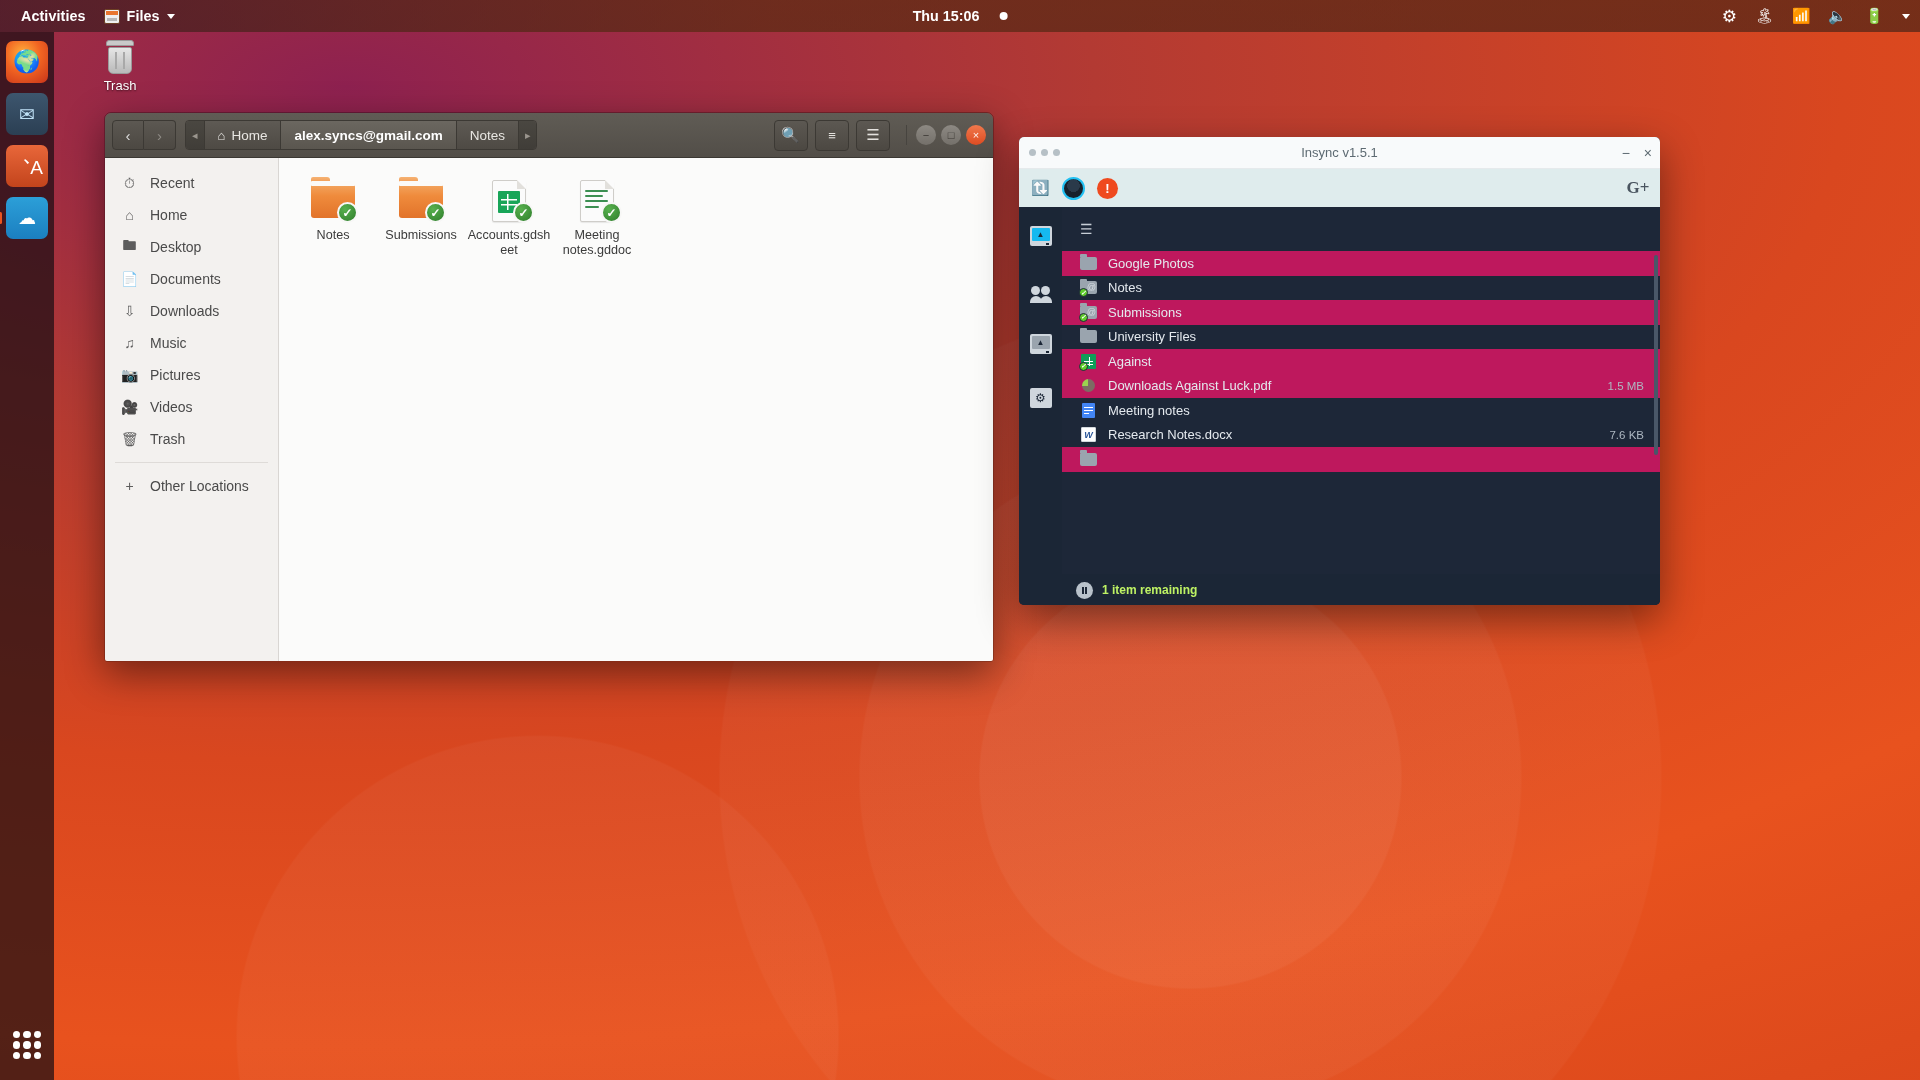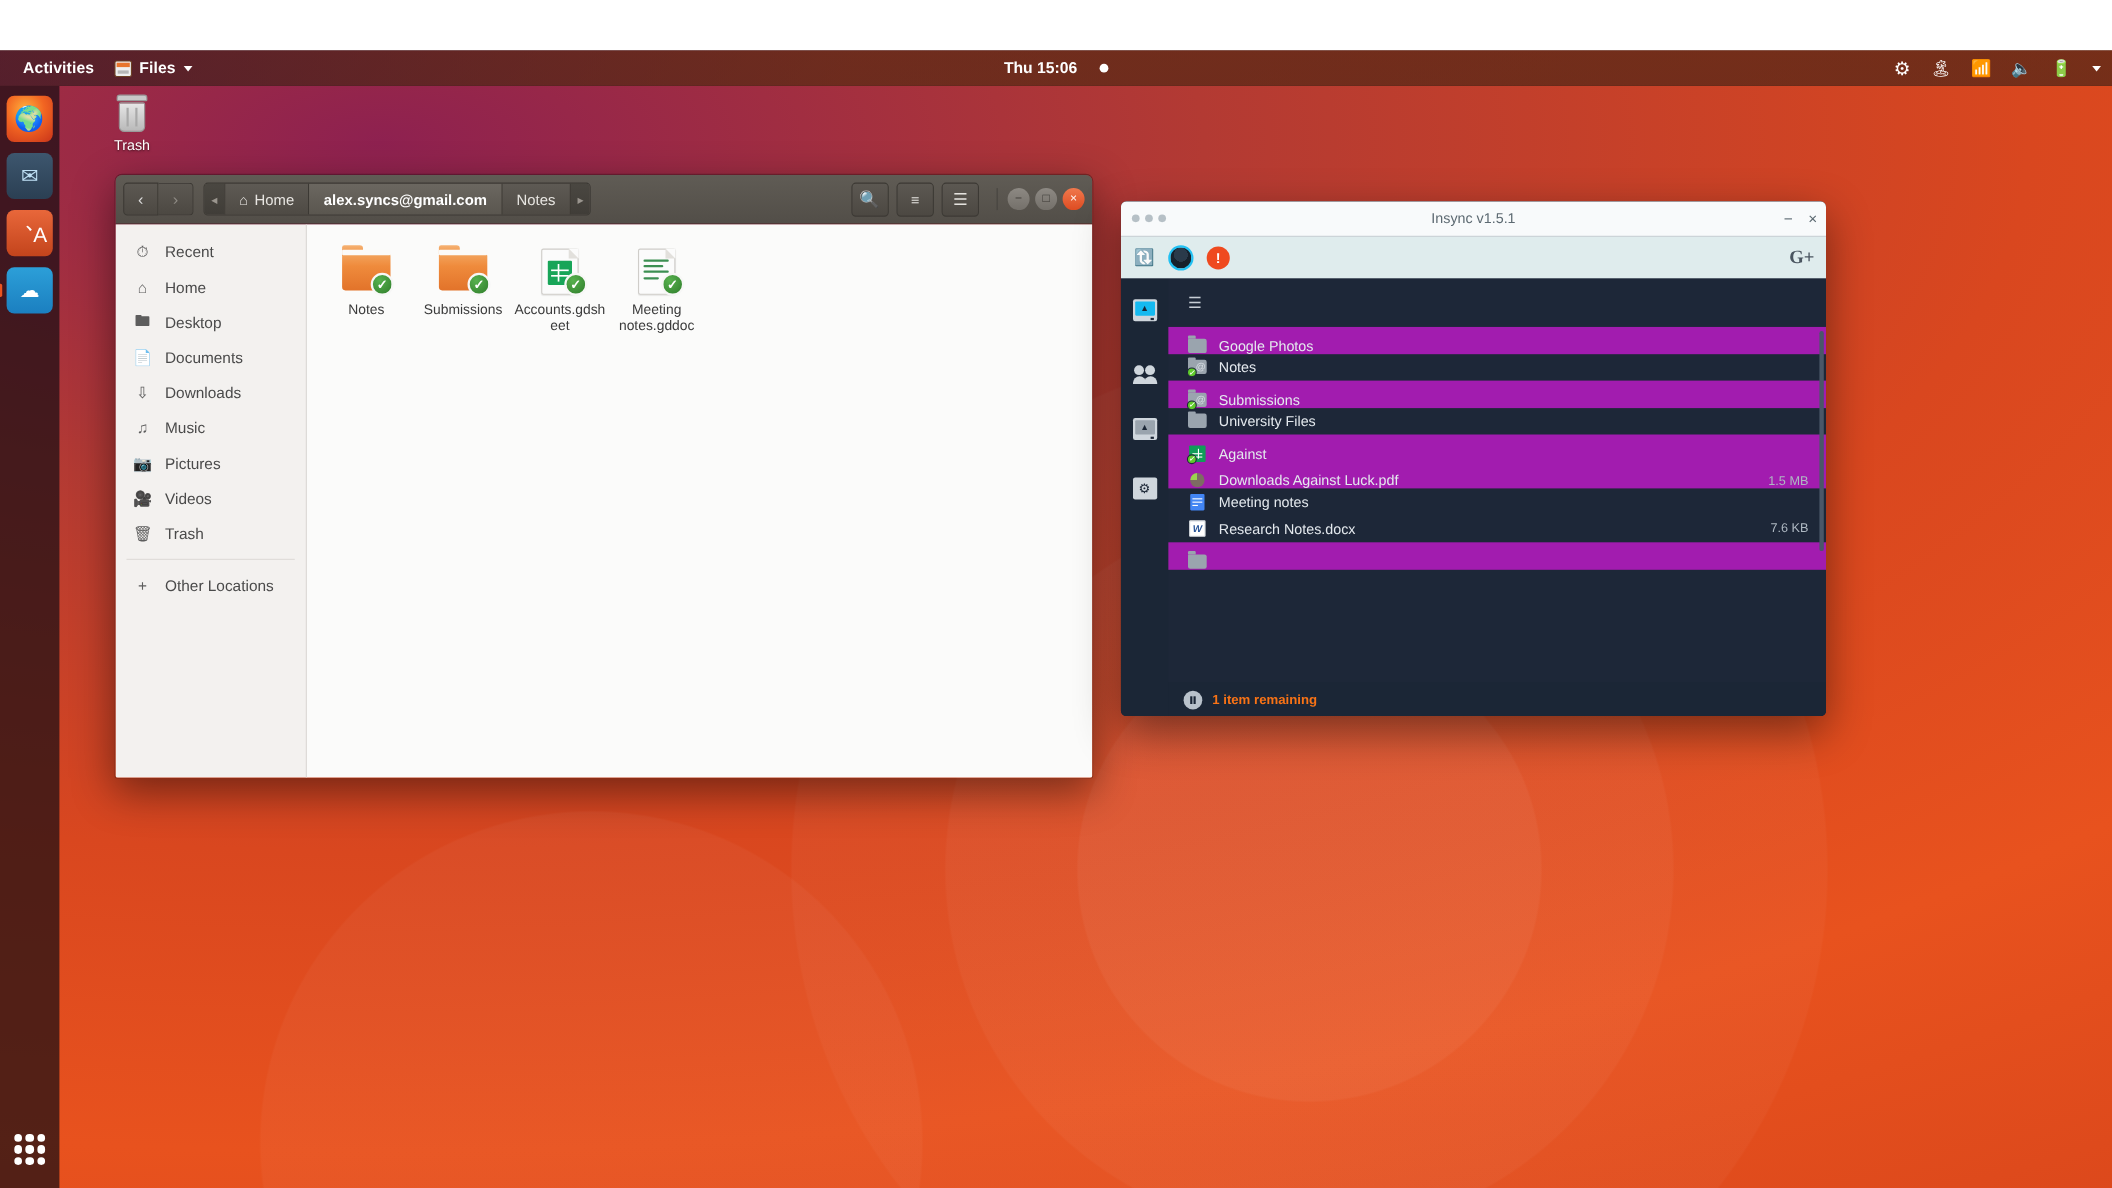--- a/index.html
+++ b/index.html
@@ -11,21 +11,20 @@
 
   
   #desktop {
     position: absolute; inset: 0;
     background:
       radial-gradient(circle at 62% 72%, rgba(255,255,255,0.045) 0 210px, rgba(255,255,255,0) 212px),
       radial-gradient(circle at 62% 72%, rgba(255,255,255,0.035) 0 330px, rgba(255,255,255,0) 332px),
       radial-gradient(circle at 62% 72%, rgba(255,255,255,0.03) 0 470px, rgba(255,255,255,0) 472px),
       radial-gradient(circle at 28% 96%, rgba(255,255,255,0.035) 0 300px, rgba(255,255,255,0) 302px),
       radial-gradient(ellipse 150% 120% at 18% 8%, #8e2150 0%, #b33a33 26%, #d9471f 52%, #e8521e 74%, #d9461b 100%);
-    margin-top: 46px;
   }
 
   
   #topbar {
     position: absolute; top: 0; left: 0; right: 0; height: 32px;
     background: linear-gradient(180deg, #2d2118 0%, #2b2019 100%);
     background-color: rgba(20,12,8,0.72);
     display: flex; align-items: center;
     color: #fff; font-size: 14.5px; z-index: 50;
   }
@@ -301,21 +300,21 @@
     padding: 0 14px 0 18px; background:#1d2738;
   }
   #ins-head .ttl { font-size: 19px; color:#f2f5f7; flex:1; }
   .viewtog { display:flex; gap:3px; align-items:center; color:#c7ced6; font-size:14px;}
 
   #ins-list { flex:1; overflow:hidden; position:relative; }
   .ins-row {
     height: 24.5px; display:flex; align-items:center; gap: 11px;
     padding: 0 16px 0 18px; font-size: 13px; color:#e4e9ee;
   }
-  .ins-row.alt { background:#a21caf;align-items:flex-end; }
+  .ins-row.alt { background:#be185d; }
   .ins-row .sz { margin-left:auto; font-size: 11.5px; color:#aeb8c2; }
   .rw-ico { width: 17px; height: 15px; position:relative; flex:0 0 17px; }
   .rw-folder { position:absolute; inset:1px 0 1px 0; background:#9aa4ae; border-radius:1px 2px 2px 2px; }
   .rw-folder::before{content:"";position:absolute;top:-2.5px;left:0;width:7px;height:3px;background:#9aa4ae;border-radius:1px 1px 0 0;}
   .rw-badge { position:absolute; left:-1px; bottom:-2px; width:9px;height:9px;border-radius:50%;
               background:#5fcc2b; border:1px solid #1d2738; display:flex;align-items:center;justify-content:center;
               color:#fff; font-size:6.5px; font-weight:bold;}
   .rw-at { position:absolute; right:1px; top:2px; color:#d7dde3; font-size:9px; }
   .rw-sheet { position:absolute; inset:0 1px; background:#0f9d58; border-radius:1px;}
   .rw-sheet::after{content:"";position:absolute;inset:3px;
@@ -339,21 +338,21 @@
       color:#2a5699; font-size:9px; font-weight:bold;}
   .ins-scroll { position:absolute; right:2px; top:4px; width:4px; height:200px;
                 background:#4a5768; border-radius:3px; }
   #ins-status {
     height: 31px; flex:0 0 31px; background:#1b2636; display:flex; align-items:center;
     gap: 9px; padding: 0 14px; border-top:1px solid #27324300;
   }
   .pause-ico { width:17px;height:17px;border-radius:50%;background:#b9c2cb;
                display:flex;align-items:center;justify-content:center; gap:1.5px;}
   .pause-ico i { width:2px;height:7px;background:#1b2636;display:block;}
-  #ins-status .st { font-size: 12px; color:#f97316; font-weight:bold; }
+  #ins-status .st { font-size: 12px; color:#bef264; font-weight:bold; }
 </style>
 </head>
 <body>
 
 <div id="desktop">
 
   <div id="topbar">
     <div class="tb-left">
       <div class="tb-item">
         <span>Activities</span>

